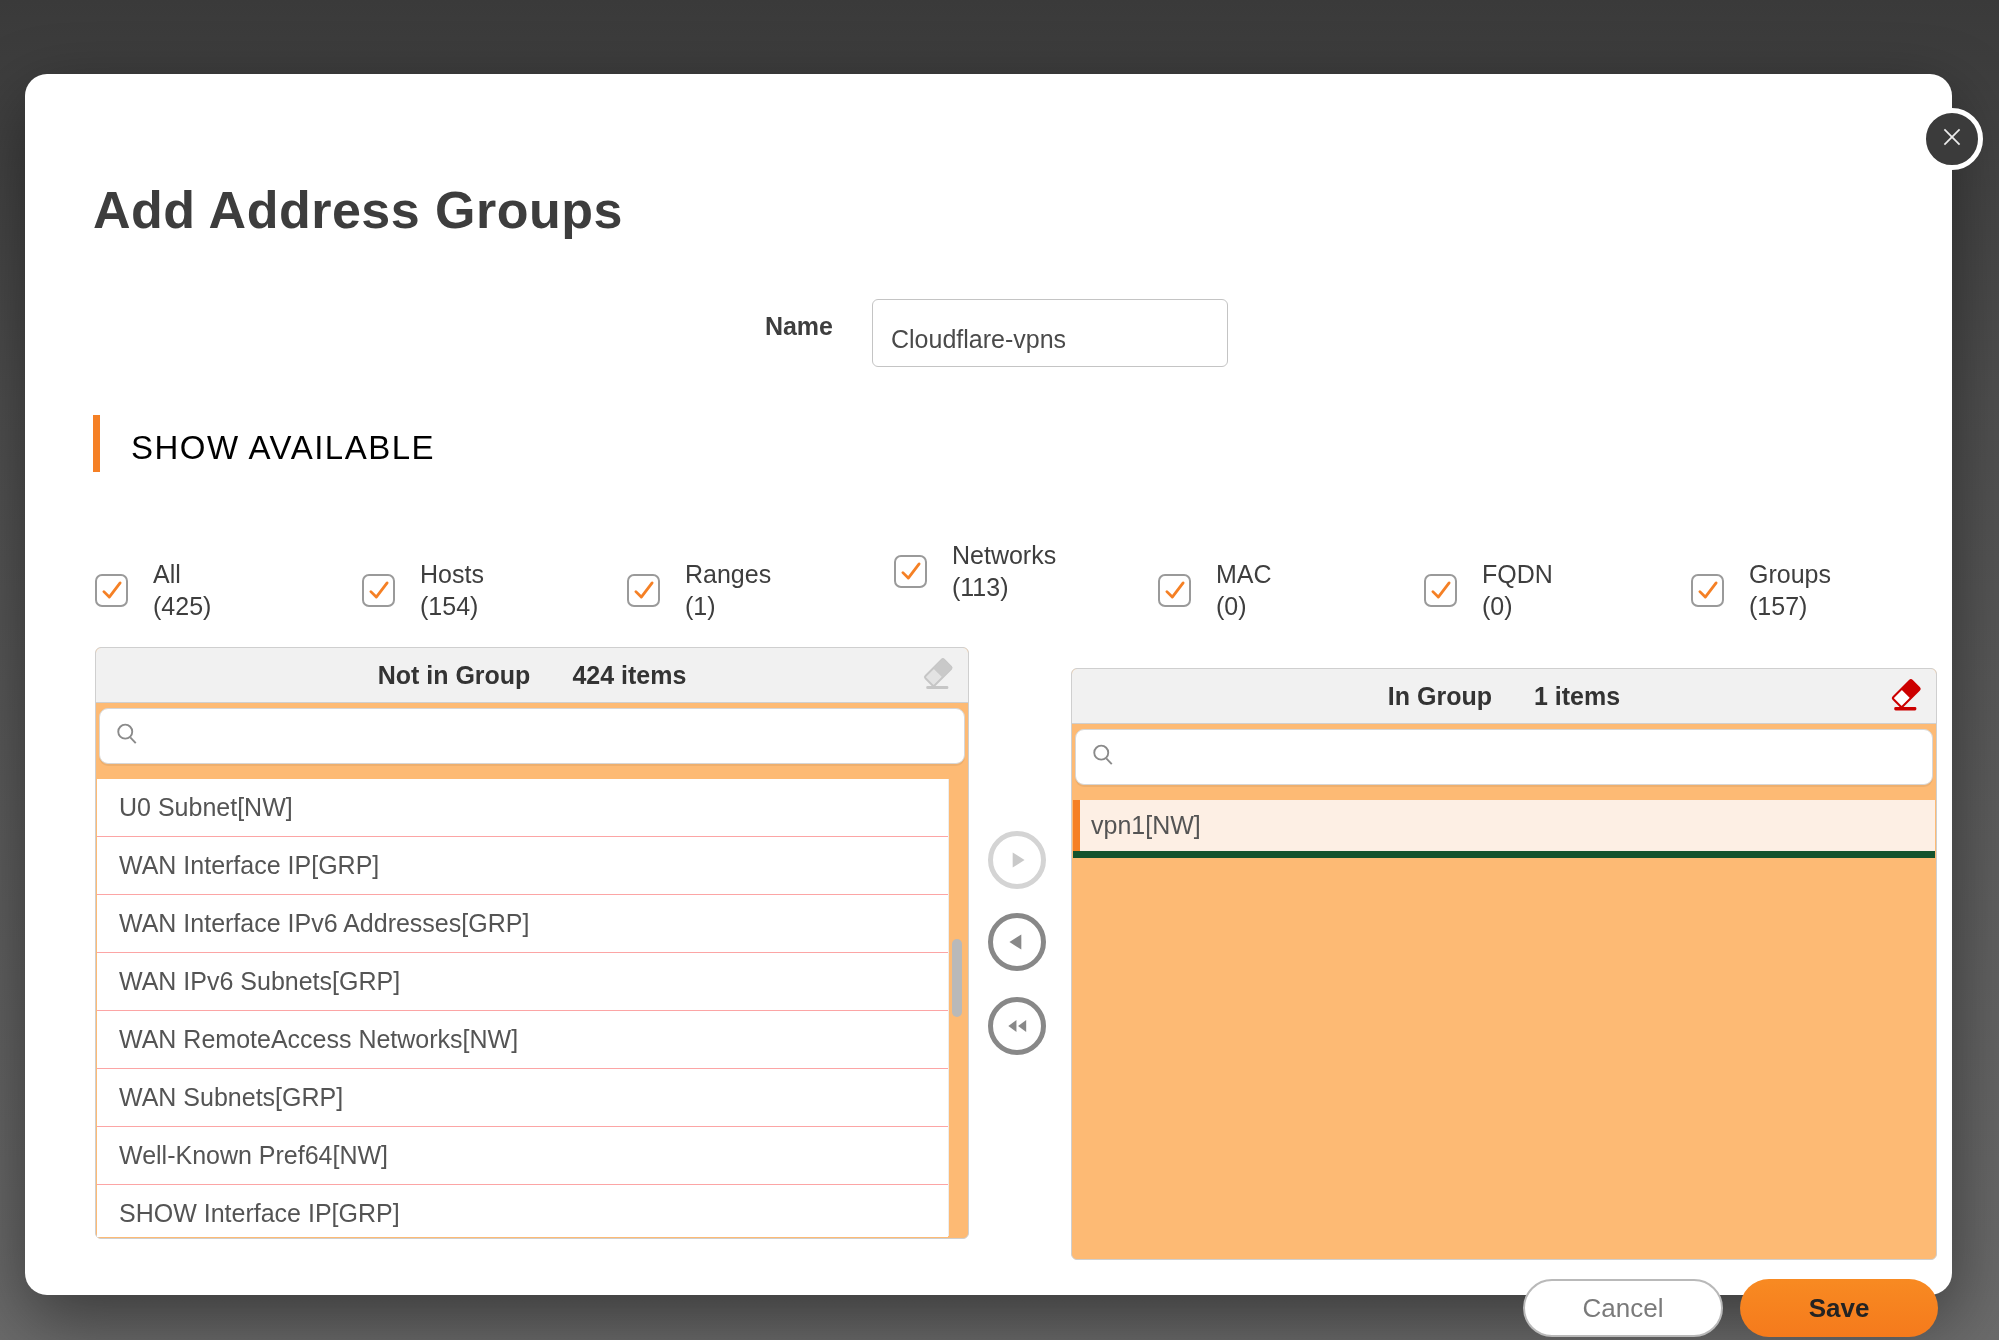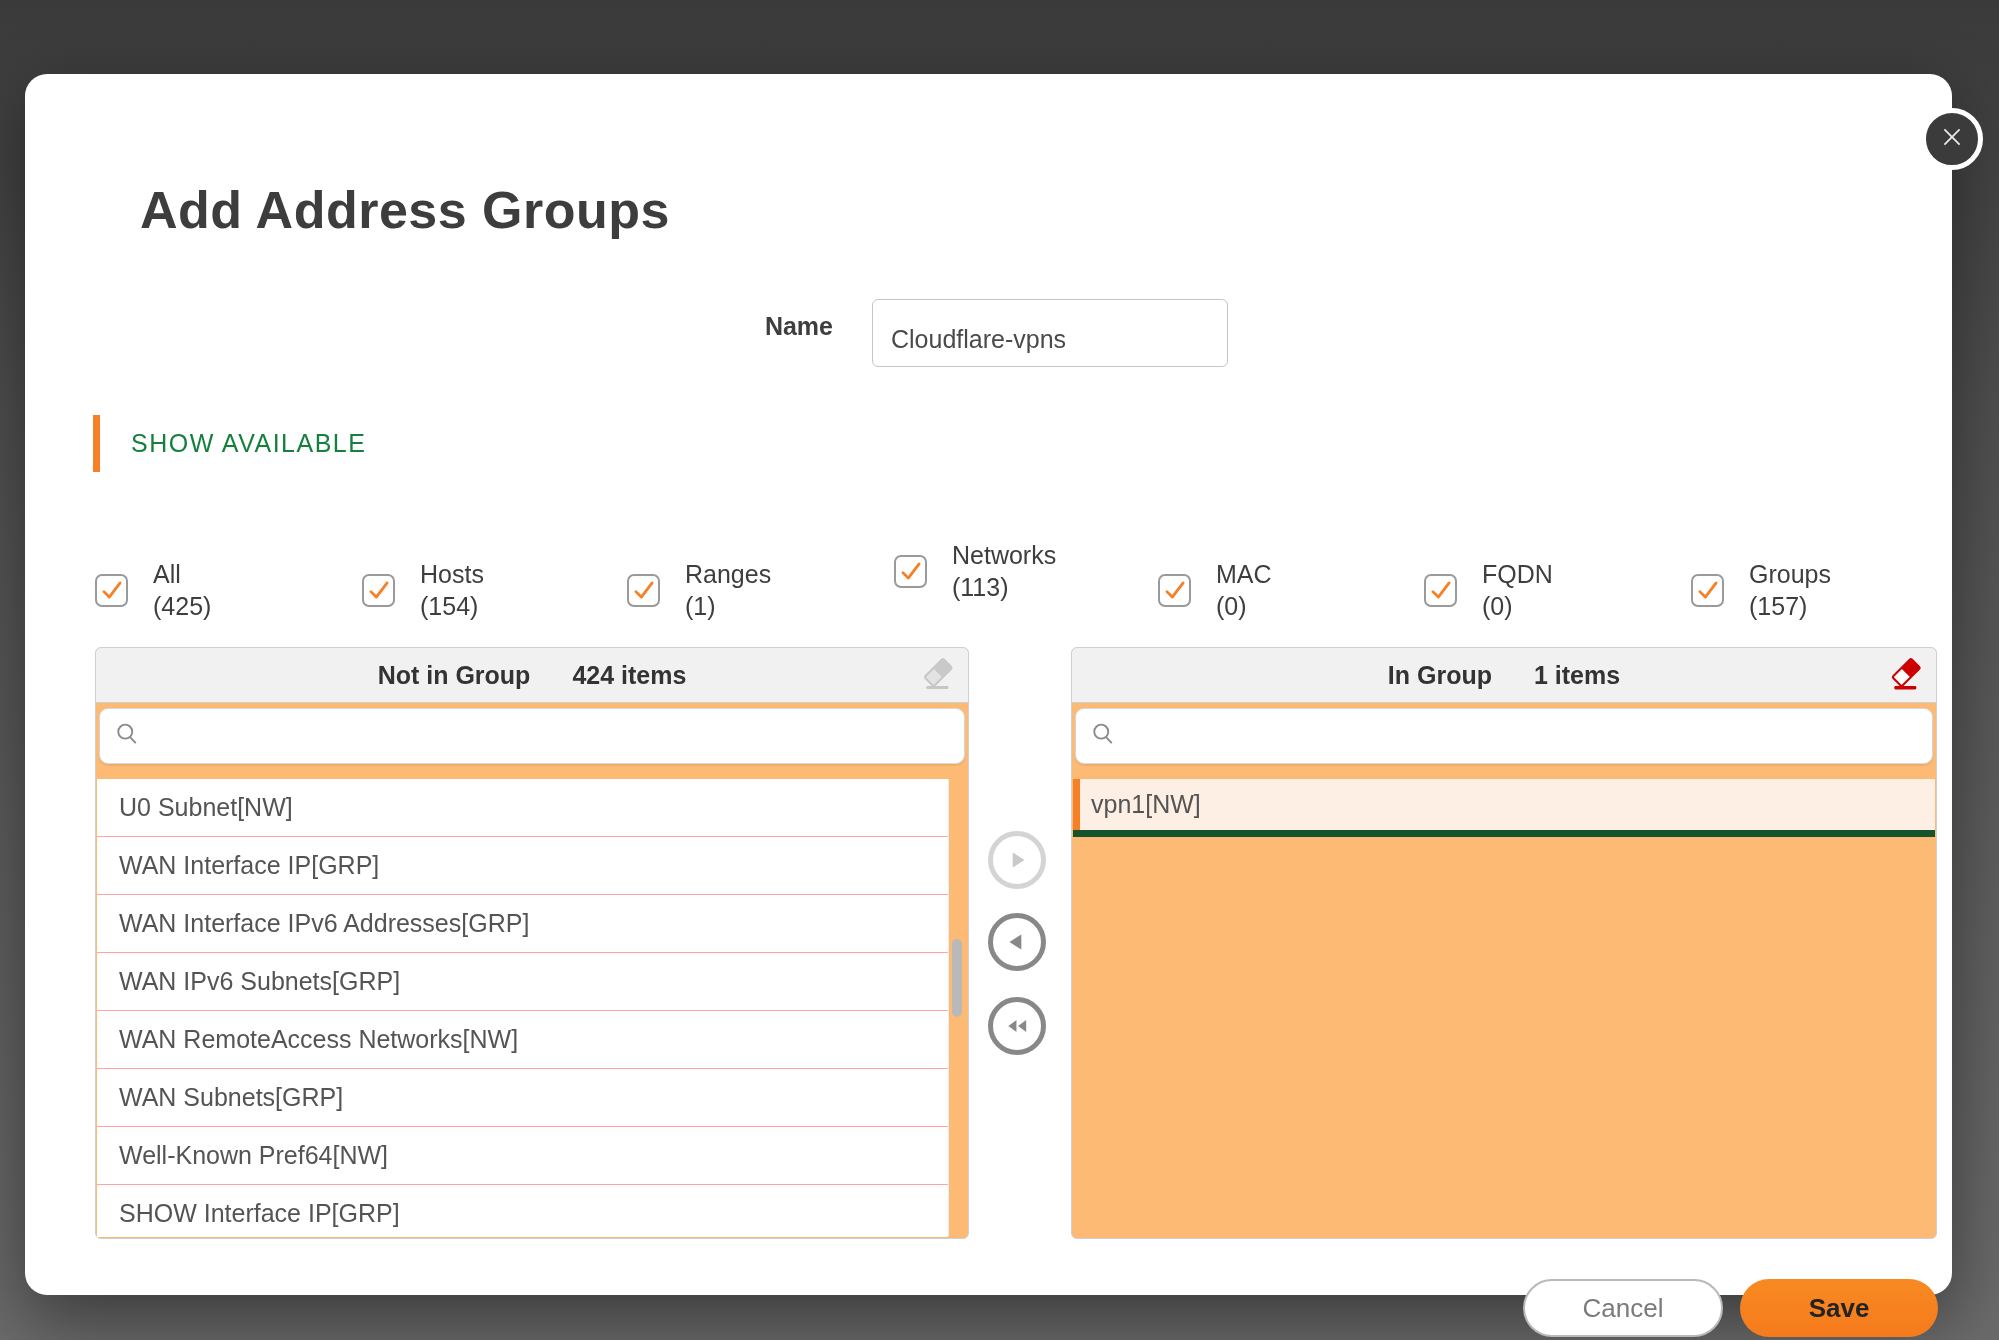--- a/index.html
+++ b/index.html
@@ -14,37 +14,37 @@
     background:#ffffff;border-radius:22px;
     box-shadow:0 25px 70px rgba(0,0,0,.45);
   }
   .close-btn{
     position:absolute;left:1921px;top:108px;width:52px;height:52px;
     background:#3b3b3b;border:5px solid #ffffff;border-radius:50%;
     display:flex;align-items:center;justify-content:center;cursor:pointer;z-index:5;
   }
   .dialog-title{
     position:absolute;left:68px;top:106px;
-    font-size:52px;font-weight:600;color:#3d3d3d;letter-spacing:.5px;margin-left:47px;
+    font-size:52px;font-weight:600;color:#3d3d3d;letter-spacing:.5px;
   }
   .name-row-label{
     position:absolute;left:690px;top:238px;width:118px;text-align:right;
     font-size:25px;font-weight:bold;color:#3e3e3e;
   }
   .name-input{
     position:absolute;left:847px;top:225px;width:336px;height:54px;
     border:1px solid #c4c4c4;border-radius:6px;font-size:25px;color:#4a4a4a;
     padding:12px 0 0 18px;outline:none;font-family:"Liberation Sans",sans-serif;
   }
   .section-bar{
     position:absolute;left:68px;top:341px;width:7px;height:57px;background:#F58025;
   }
   .section-title{
     position:absolute;left:106px;top:355px;
-    font-size:25px;color:#15803d;letter-spacing:1.5px;
+    font-size:33px;color:#000000;letter-spacing:1.5px;
   }
   
   .filters{position:absolute;left:0;top:0;}
   .filter{position:absolute;top:484px;height:64px;display:flex;align-items:center;gap:25px;cursor:pointer;}
   .filter:nth-child(1){left:70px}
   .filter:nth-child(2){left:337px}
   .filter:nth-child(3){left:602px}
   .filter:nth-child(4){left:869px;top:465px}
   .filter:nth-child(5){left:1133px}
   .filter:nth-child(6){left:1399px}
@@ -54,21 +54,21 @@
     background:#fff;display:flex;align-items:center;justify-content:center;box-sizing:border-box;
   }
   .flabel{font-size:25px;color:#3e3e3e;line-height:1.28;}
   .filter:nth-child(4) .flabel{width:120px;}
   
   .panel{
     position:absolute;top:573px;height:592px;background:#fdba74;
     border:1px solid #cfcfcf;border-radius:6px;box-sizing:border-box;
   }
   .panel-left{left:70px;width:874px;}
-  .panel-right{left:1046px;width:866px;}
+  .panel-right{left:1046px;width:866px;margin-top:21px;}
   .panel-header{
     position:relative;height:54px;background:#f1f1f1;border-bottom:1px solid #cfcfcf;
     border-radius:5px 5px 0 0;display:flex;align-items:center;justify-content:center;gap:42px;
   }
   .panel-title,.panel-count{font-size:25px;font-weight:bold;color:#333;}
   .eraser{position:absolute;right:12px;top:50%;transform:translateY(-50%);width:36px;height:36px;cursor:pointer;}
   .search-row{
     position:absolute;left:3px;right:3px;top:60px;height:56px;
     border:1px solid #d6d6d6;border-radius:9px;background:#fff;
     box-shadow:0 2px 0 rgba(0,0,0,.06);box-sizing:border-box;

